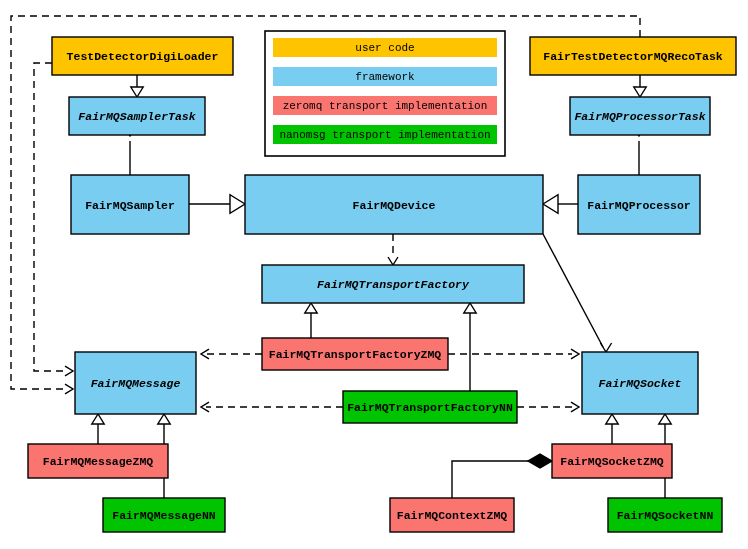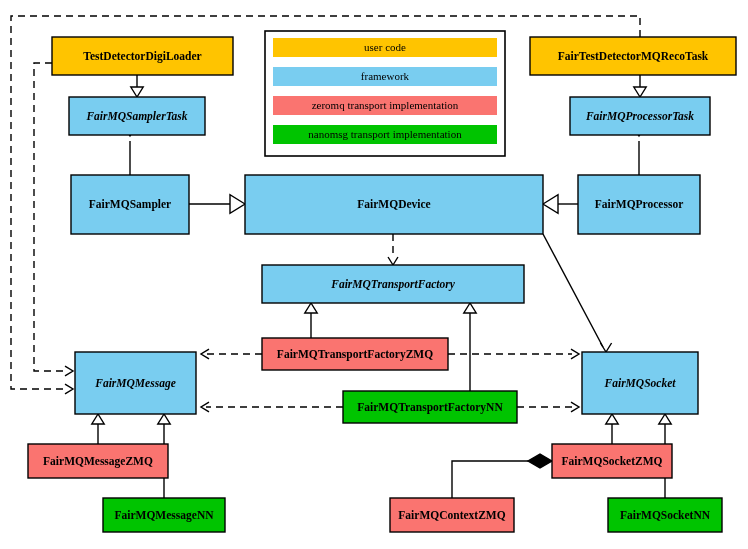--- a/index.html
+++ b/index.html
@@ -1,17 +1,17 @@
 <!DOCTYPE html>
 <html><head>
 <meta charset="utf-8">
 <style>
   html,body{margin:0;padding:0;background:#ffffff;}
   #stage{position:relative;width:748px;height:549px;background:#ffffff;
-         font-family:Liberation Serif, serif;overflow:hidden;}
+         font-family:Liberation Mono, monospace;overflow:hidden;}
   svg{position:absolute;left:0;top:0;width:748px;height:549px;}
   .nodeLabel{font-size:11.5px;font-weight:bold;fill:#000000;text-anchor:middle;dominant-baseline:middle;}
   .nodeLabel.italic{font-style:italic;}
   .legendLabel{font-size:11px;font-weight:normal;fill:#000000;text-anchor:middle;dominant-baseline:middle;}
   .box{stroke:#000000;stroke-width:1.4;}
   .edge{stroke:#000000;stroke-width:1.4;fill:none;}
   .edge.dash{stroke-dasharray:7,5;}
   .head{stroke:#000000;stroke-width:1.4;}
   .head.hollow{fill:#ffffff;}
   .head.solid{fill:#000000;}

